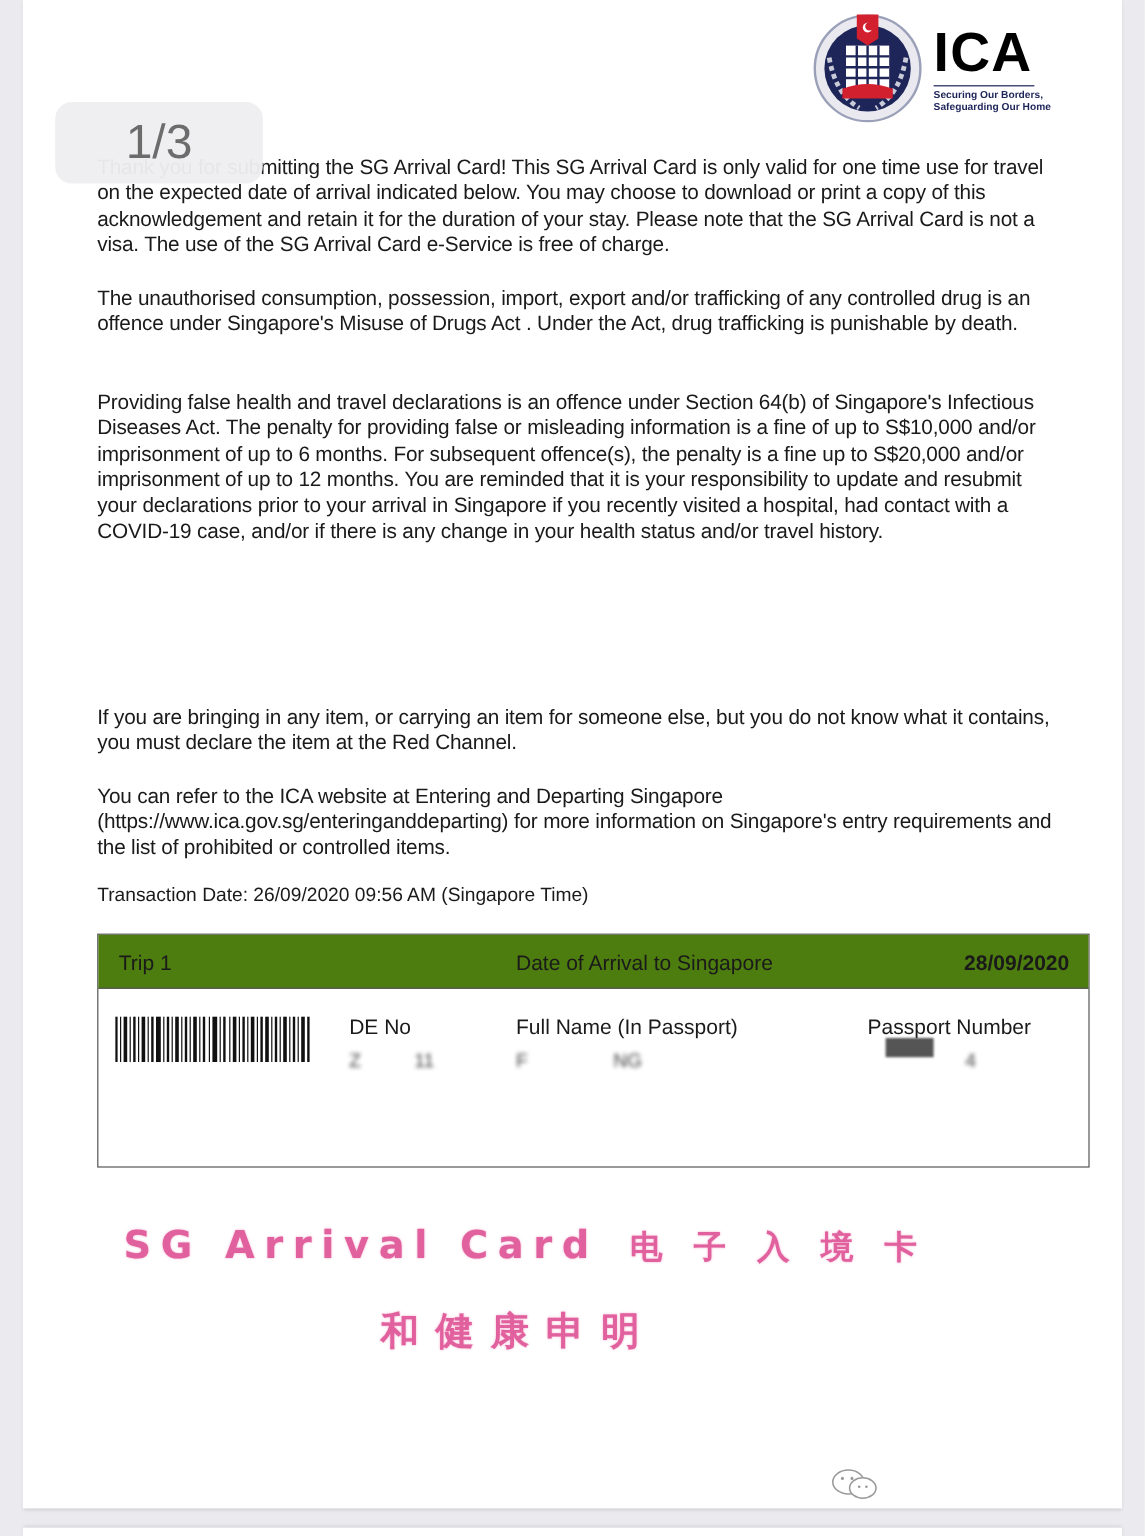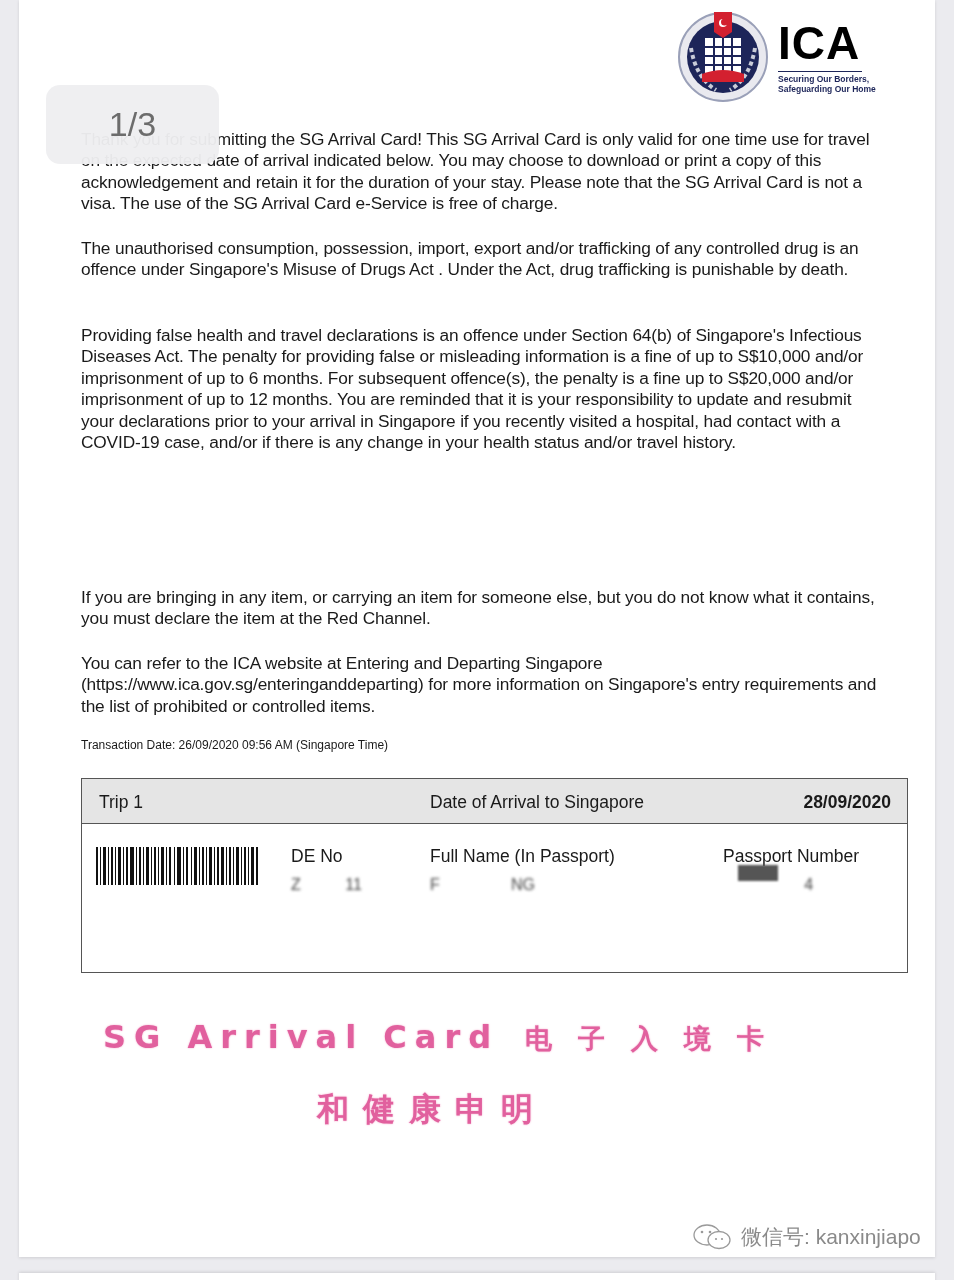--- a/index.html
+++ b/index.html
@@ -24,46 +24,46 @@
     position:absolute; left:102px; top:12px;
     font-family:"Liberation Sans", sans-serif; font-weight:bold;
     font-size:46px; letter-spacing:1px; color:#000000; line-height:46px;
   }
   .logo .rule { position:absolute; left:102px; top:63px; width:84px; height:1px; background:#1d2559; }
   .logo .tagline {
     position:absolute; left:102px; top:66px; font-size:8.5px; line-height:10px;
     color:#1d2559; font-weight:bold;
   }
   .badge {
-    position:absolute; left:46px; top:85px; width:173px; height:79px;
+    position:absolute; left:46px; top:85px; width:173px; height:68px;
     background:rgba(238,238,240,0.96); border-radius:14px;
     display:flex; align-items:center; justify-content:center;
-    font-size:34px; color:#6c6c6c; z-index:5;
+    font-size:40px; color:#6c6c6c; z-index:5;
   }
   .body-text {
     position:absolute; left:62px; width:800px;
     font-size:17.3px; line-height:21.4px; color:#1a1a1a;
     letter-spacing:-0.15px;
   }
   .body-text p { margin:0; }
   .p1 { top:129px; }
   .p2 { top:238px; }
   .p3 { top:325px; }
   .p4 { top:500px; }
   .p5 { top:587px; }
   .p6 { top:653px; }
-  .txn { position:absolute; left:62px; top:738px; font-size:12px; color:#1a1a1a; }
+  .txn { position:absolute; left:62px; top:738px; font-size:16px; color:#1a1a1a; }
 
   .trip-box {
     position:absolute; left:62px; top:778px; width:827px; height:195px;
     border:1.5px solid #555; box-sizing:border-box;
   }
   .trip-header {
     position:absolute; left:0; top:0; right:0; height:44px;
-    background:#e5e5e5; border-bottom:1.5px solid #555;
+    background:#4d7c0f; border-bottom:1.5px solid #555;
     font-size:17.5px; color:#1a1a1a;
   }
   .trip-header .trip-label { position:absolute; left:17px; top:13px; }
   .trip-header .arr-label { position:absolute; left:348px; top:13px; }
   .trip-header .arr-date { position:absolute; right:16px; top:13px; font-weight:bold; }
   .barcode { position:absolute; left:14px; top:68px; width:164px; height:38px; }
   .col-label { position:absolute; top:67px; font-size:17.5px; color:#1a1a1a; }
   .col-value { position:absolute; top:97px; font-size:16px; color:#444; filter:blur(1.6px); }
   .redact { position:absolute; left:656px; top:86px; width:40px; height:16px; background:#555; filter:blur(1px); }
 
@@ -202,19 +202,18 @@
 
   <div class="watermark">
     <svg width="44" height="30" viewBox="0 0 44 30">
       <ellipse cx="16" cy="13" rx="13" ry="10" fill="none" stroke="#9a9a9a" stroke-width="1.3"></ellipse>
       <ellipse cx="28" cy="18" rx="11" ry="8.5" fill="#fff" stroke="#9a9a9a" stroke-width="1.3"></ellipse>
       <circle cx="11" cy="10" r="1.3" fill="#9a9a9a"></circle>
         <circle cx="19" cy="10" r="1.3" fill="#9a9a9a"></circle>
       <circle cx="25" cy="17" r="1.1" fill="#9a9a9a"></circle>
         <circle cx="31" cy="17" r="1.1" fill="#9a9a9a"></circle>
     </svg>
-    <span class="brand">微信号: kanxinjiapo</span>
   </div>
 </div>
 
 <div class="badge">1/3</div>
 
 <div class="page2"></div>
 
 </body></html>

